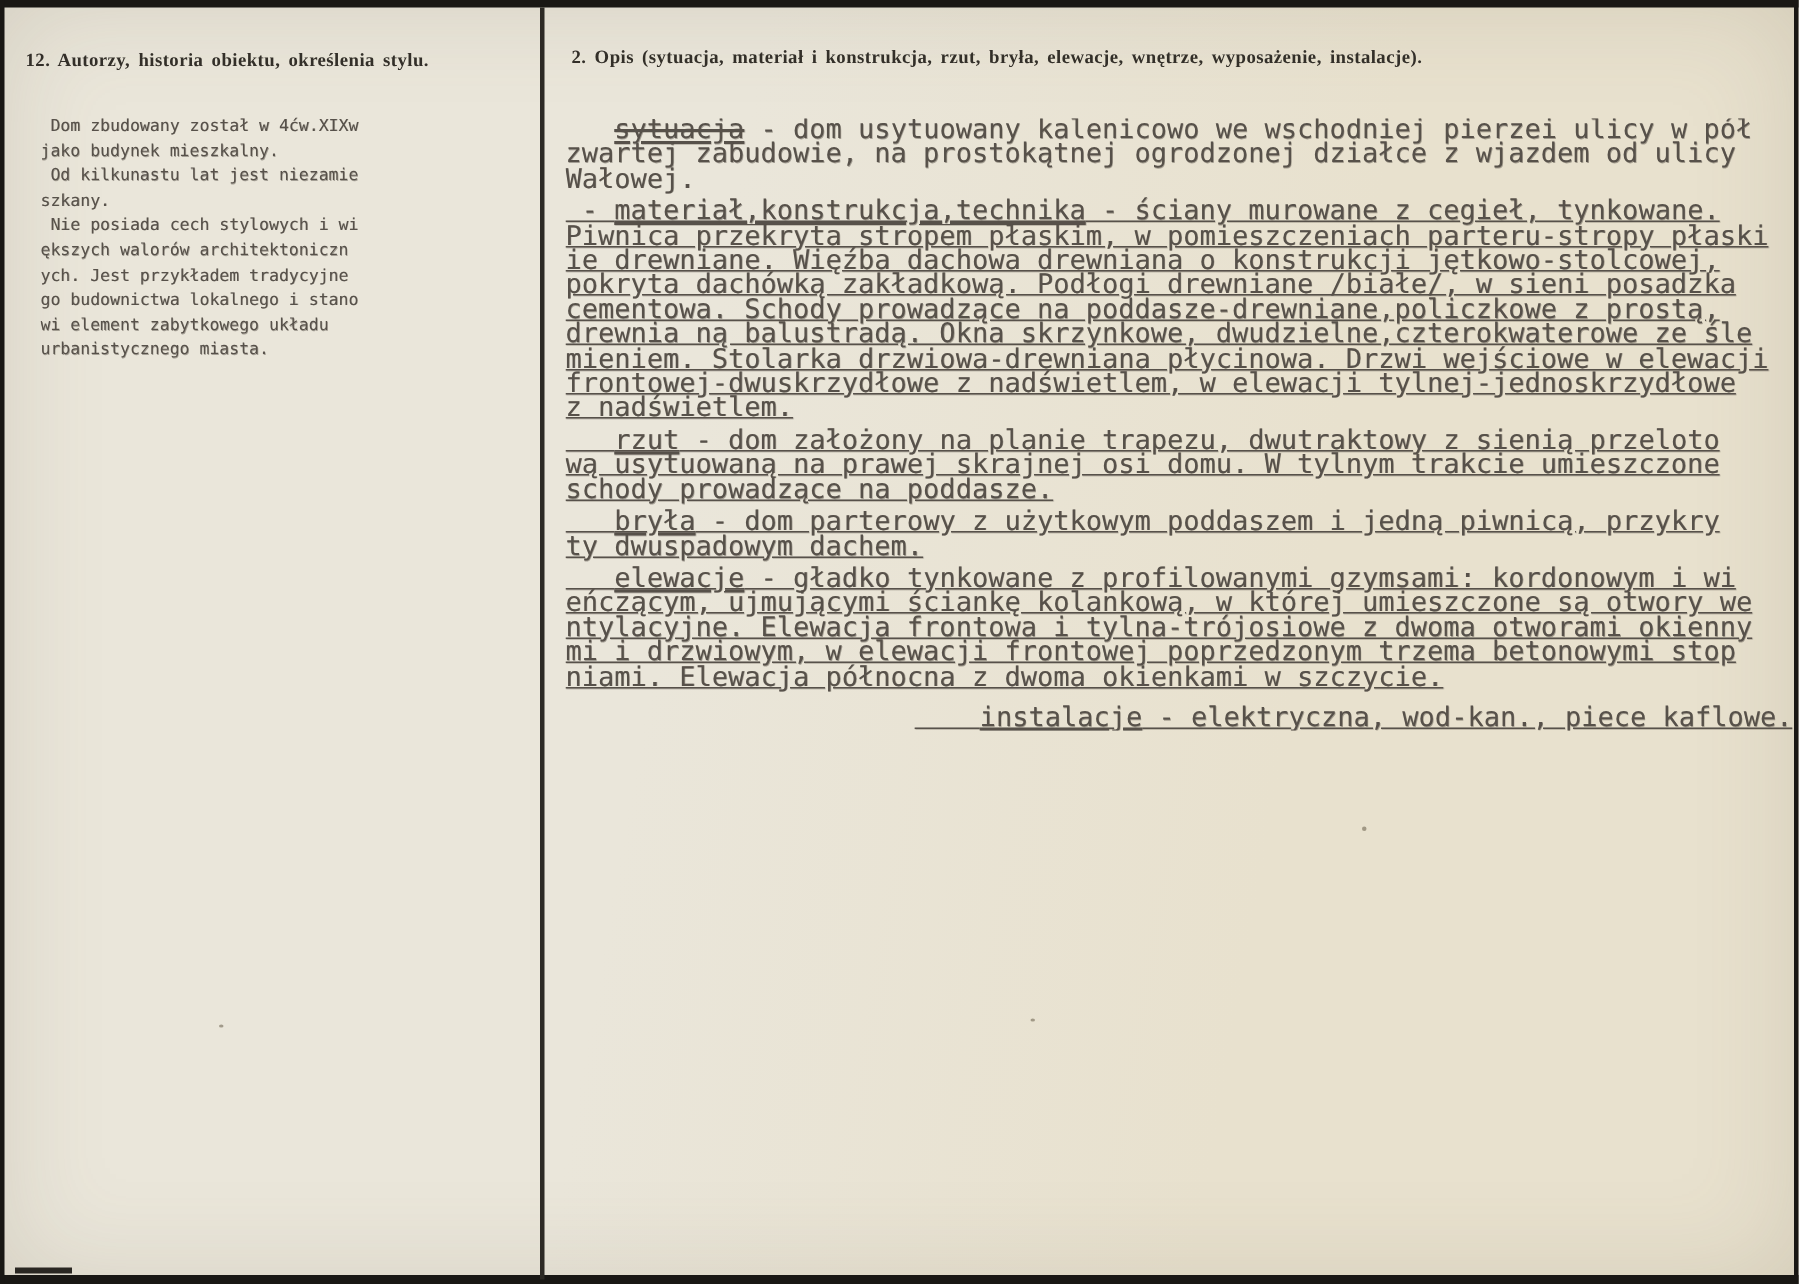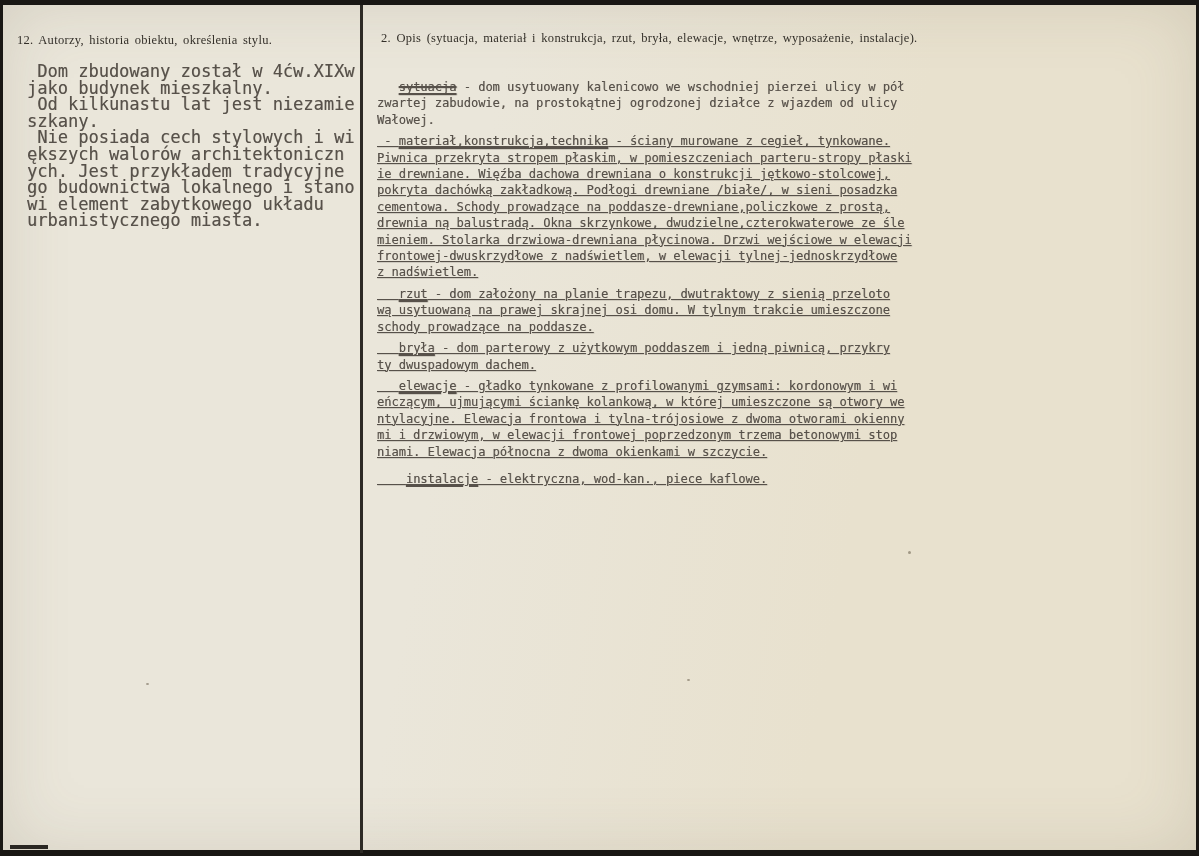--- a/index.html
+++ b/index.html
@@ -28,47 +28,47 @@
   .edge-right{right:0;top:0;width:3px;height:856px;}
   .bottom-left-mark{position:absolute;left:10px;top:845px;width:38px;height:4px;background:#2a2722;}
   .column-divider{
     position:absolute;left:360px;top:5px;width:3px;height:848px;
     background:var(--divider);
   }
   
   .form-header{
     position:absolute;
     font-family:"Liberation Serif","DejaVu Serif",serif;
-    font-weight:normal;
+    font-weight:bold;
     font-size:12.5px;
     color:var(--header-ink);
     letter-spacing:0.3px;
     word-spacing:2px;
     white-space:nowrap;
     text-align:right;
   }
   .header-12{left:17px;top:33px;}
   .header-13{left:381px;top:31px;}
   
   .typed{
     position:absolute;
     color:var(--ink);
     text-shadow:0.4px 0.4px 0.3px rgba(80,73,64,0.45);
     white-space:pre;
   }
   .typed-left{
-    left:27px;top:63px;width:334px;overflow:hidden;
-    font-size:17px;line-height:16.6px;
+    left:27px;top:76px;width:334px;overflow:hidden;
+    font-size:11px;line-height:16.6px;
   }
   .typed-right{
     left:377px;top:79px;width:818px;overflow:hidden;
-    font-size:12px;line-height:16.4px;
+    font-size:18px;line-height:16.4px;
   }
   .para + .para{margin-top:5px;text-decoration:underline;}
-  .typed-right .para:last-child{margin-top:11px;}
+  .typed-right .para:last-child{margin-top:11px;text-align:right;}
   .kw{text-decoration:underline;text-decoration-thickness:1.5px;text-underline-offset:2px;}
   .kw.strike{text-decoration:underline line-through;text-decoration-thickness:1.5px;}
   .speck{position:absolute;border-radius:50%;background:rgba(90,80,60,0.5);}
 </style>
 </head>
 <body>
 
 <div class="card-shading"></div>
 
 <div class="edge edge-top"></div>

